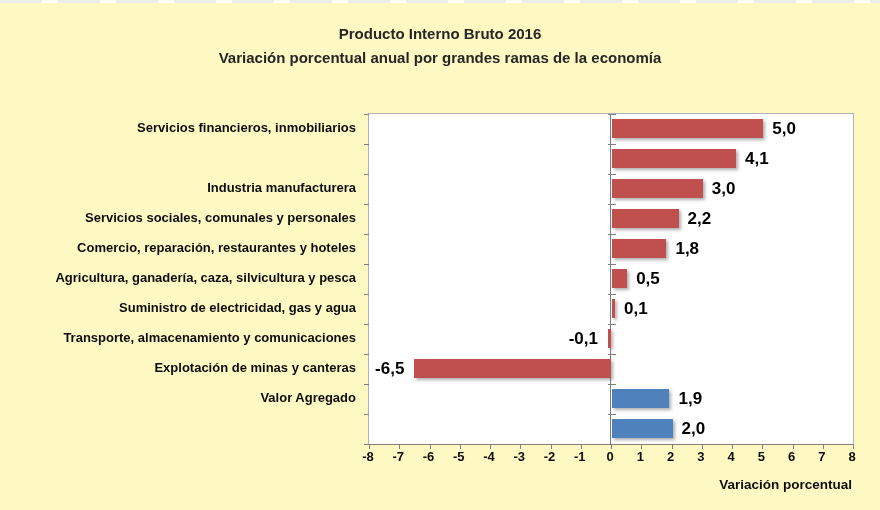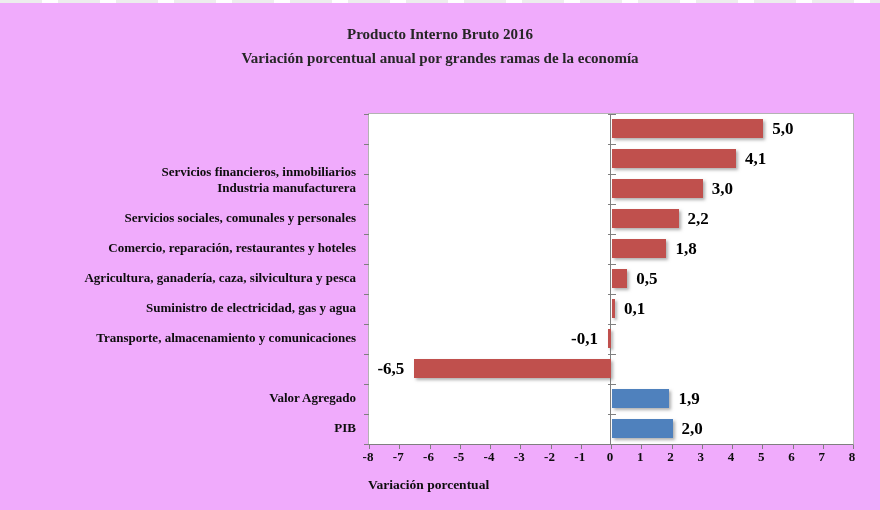--- a/index.html
+++ b/index.html
@@ -1,20 +1,20 @@
 <!DOCTYPE html>
 <html><head>
 <meta charset="utf-8">
 <style>
   html,body{margin:0;padding:0;background:#fff;}
   .figure{
     position:relative;
     width:880px;height:510px;
-    background:#f0abfc;
-    font-family:Liberation Serif, serif;
+    background:#fef9c3;
+    font-family:Liberation Sans, sans-serif;
     color:#1a1a1a;
     overflow:hidden;
   }
   .top-edge{
     position:absolute;left:0;top:0;width:880px;height:3px;
     background:repeating-linear-gradient(90deg,#ededed 0 42px,#ffffff 42px 58px);
   }
   .title-block{
     position:absolute;left:0;top:22px;width:880px;
     text-align:center;
@@ -58,45 +58,45 @@
   .x-tick-labels{
     position:absolute;left:368px;top:449px;width:484px;height:18px;
   }
   .x-tick-label{
     position:absolute;top:0;
     transform:translateX(-50%);
     font-size:13px;font-weight:bold;color:#0d0d0d;
   }
   .x-axis-title{
     position:absolute;left:368px;top:477px;width:484px;
-    text-align:left;
+    text-align:right;
     font-size:13.5px;font-weight:bold;color:#0d0d0d;
   }
 </style>
 </head>
 <body>
 
 <div class="figure">
   <div class="top-edge"></div>
 
   <div class="title-block">
     <div>Producto Interno Bruto 2016</div>
     <div>Variación porcentual anual por grandes ramas de la economía</div>
   </div>
 
   <div class="cat-labels">
-      <div class="cat-label" style="top: 0px; margin-top: 44px;">Servicios financieros, inmobiliarios</div>
+      <div class="cat-label" style="top: 0px;">Servicios financieros, inmobiliarios</div>
       <div class="cat-label" style="top: 60px;">Industria manufacturera</div>
       <div class="cat-label" style="top: 90px; text-align: right;">Servicios sociales, comunales y personales</div>
       <div class="cat-label" style="top: 120px;">Comercio, reparación, restaurantes y hoteles</div>
       <div class="cat-label" style="top: 150px;">Agricultura, ganadería, caza, silvicultura y pesca</div>
       <div class="cat-label" style="top: 180px;">Suministro de electricidad, gas y agua</div>
       <div class="cat-label" style="top: 210px;">Transporte, almacenamiento y comunicaciones</div>
+      <div class="cat-label" style="top: 240px;">Explotación de minas y canteras</div>
       <div class="cat-label" style="top: 270px;">Valor Agregado</div>
-      <div class="cat-label" style="top: 300px;">PIB</div>
     </div>
 
   <div class="plot-area">
     <div class="zero-line"></div>
   <div class="bar" style="top: 5px; width: 151.25px; left: 243px; background: rgb(192, 80, 77);"></div>
       <div class="val-label" style="top: 0px; left: 403.25px;">5,0</div>
       <div class="bar" style="top: 35px; width: 124.025px; left: 243px; background: rgb(192, 80, 77);"></div>
       <div class="val-label" style="top: 30px; left: 376.025px;">4,1</div>
       <div class="bar" style="top: 65px; width: 90.75px; left: 243px; background: rgb(192, 80, 77);"></div>
       <div class="val-label" style="top: 60px; left: 342.75px;">3,0</div>

